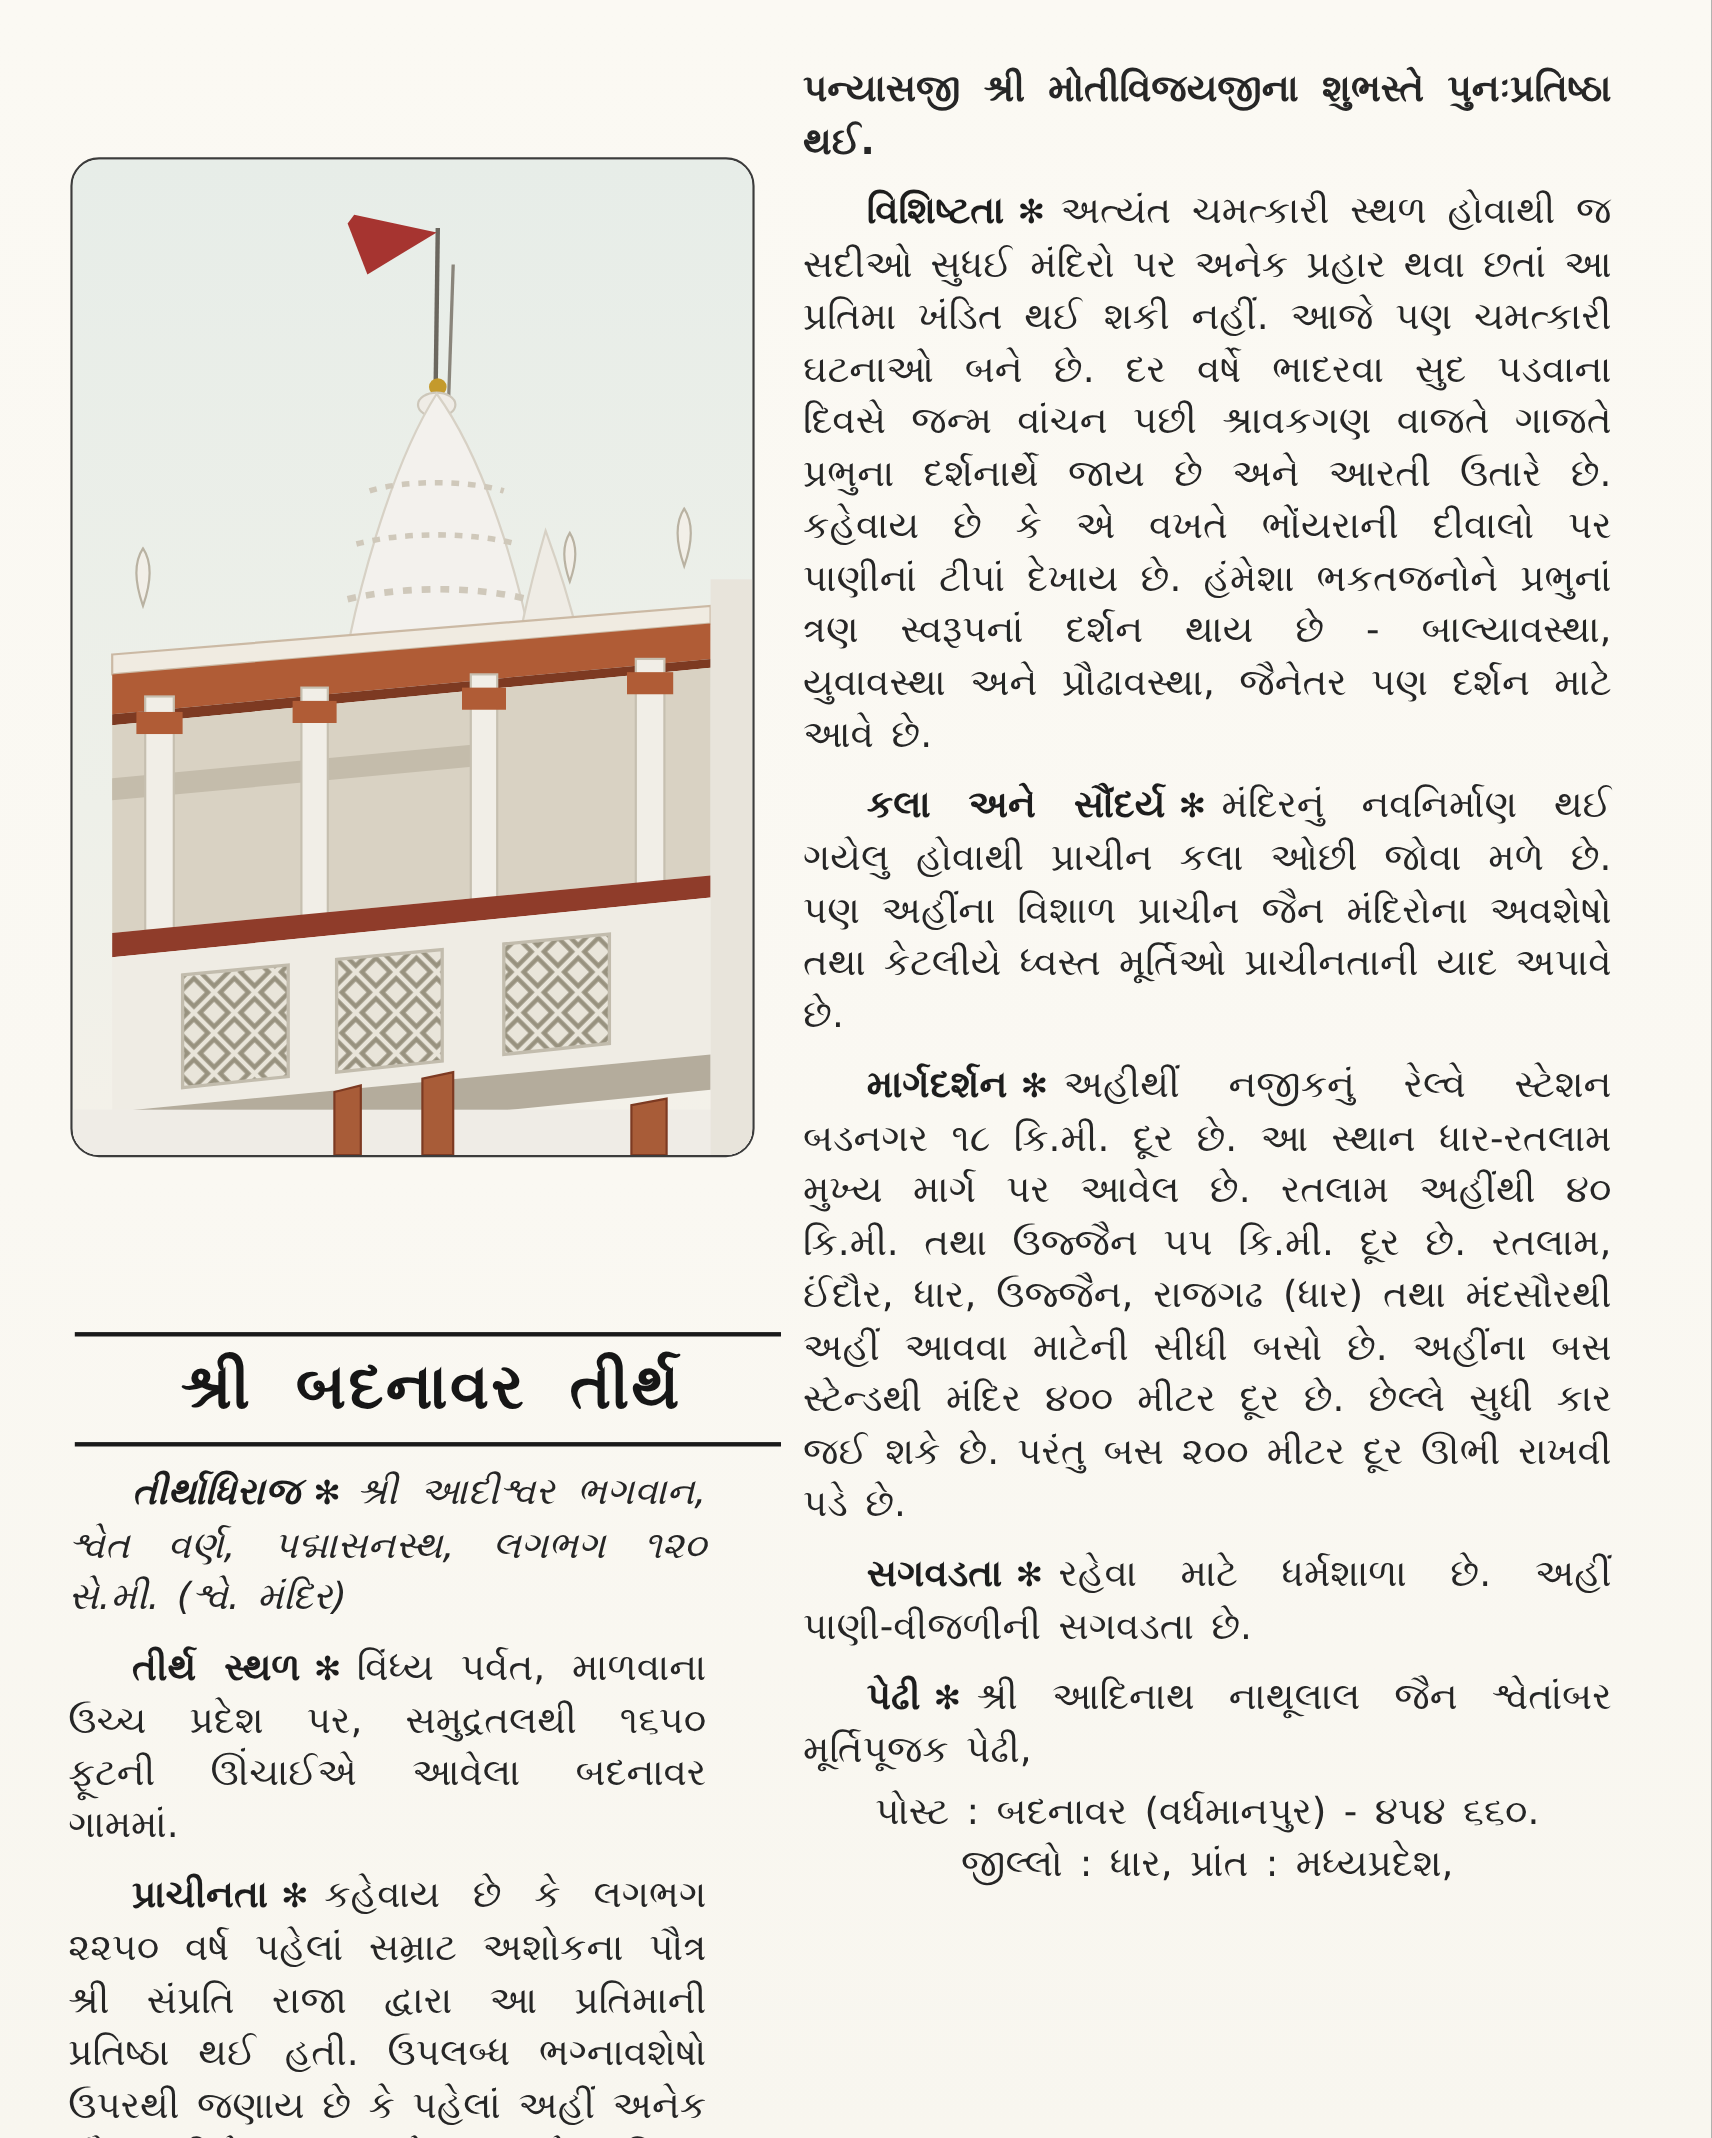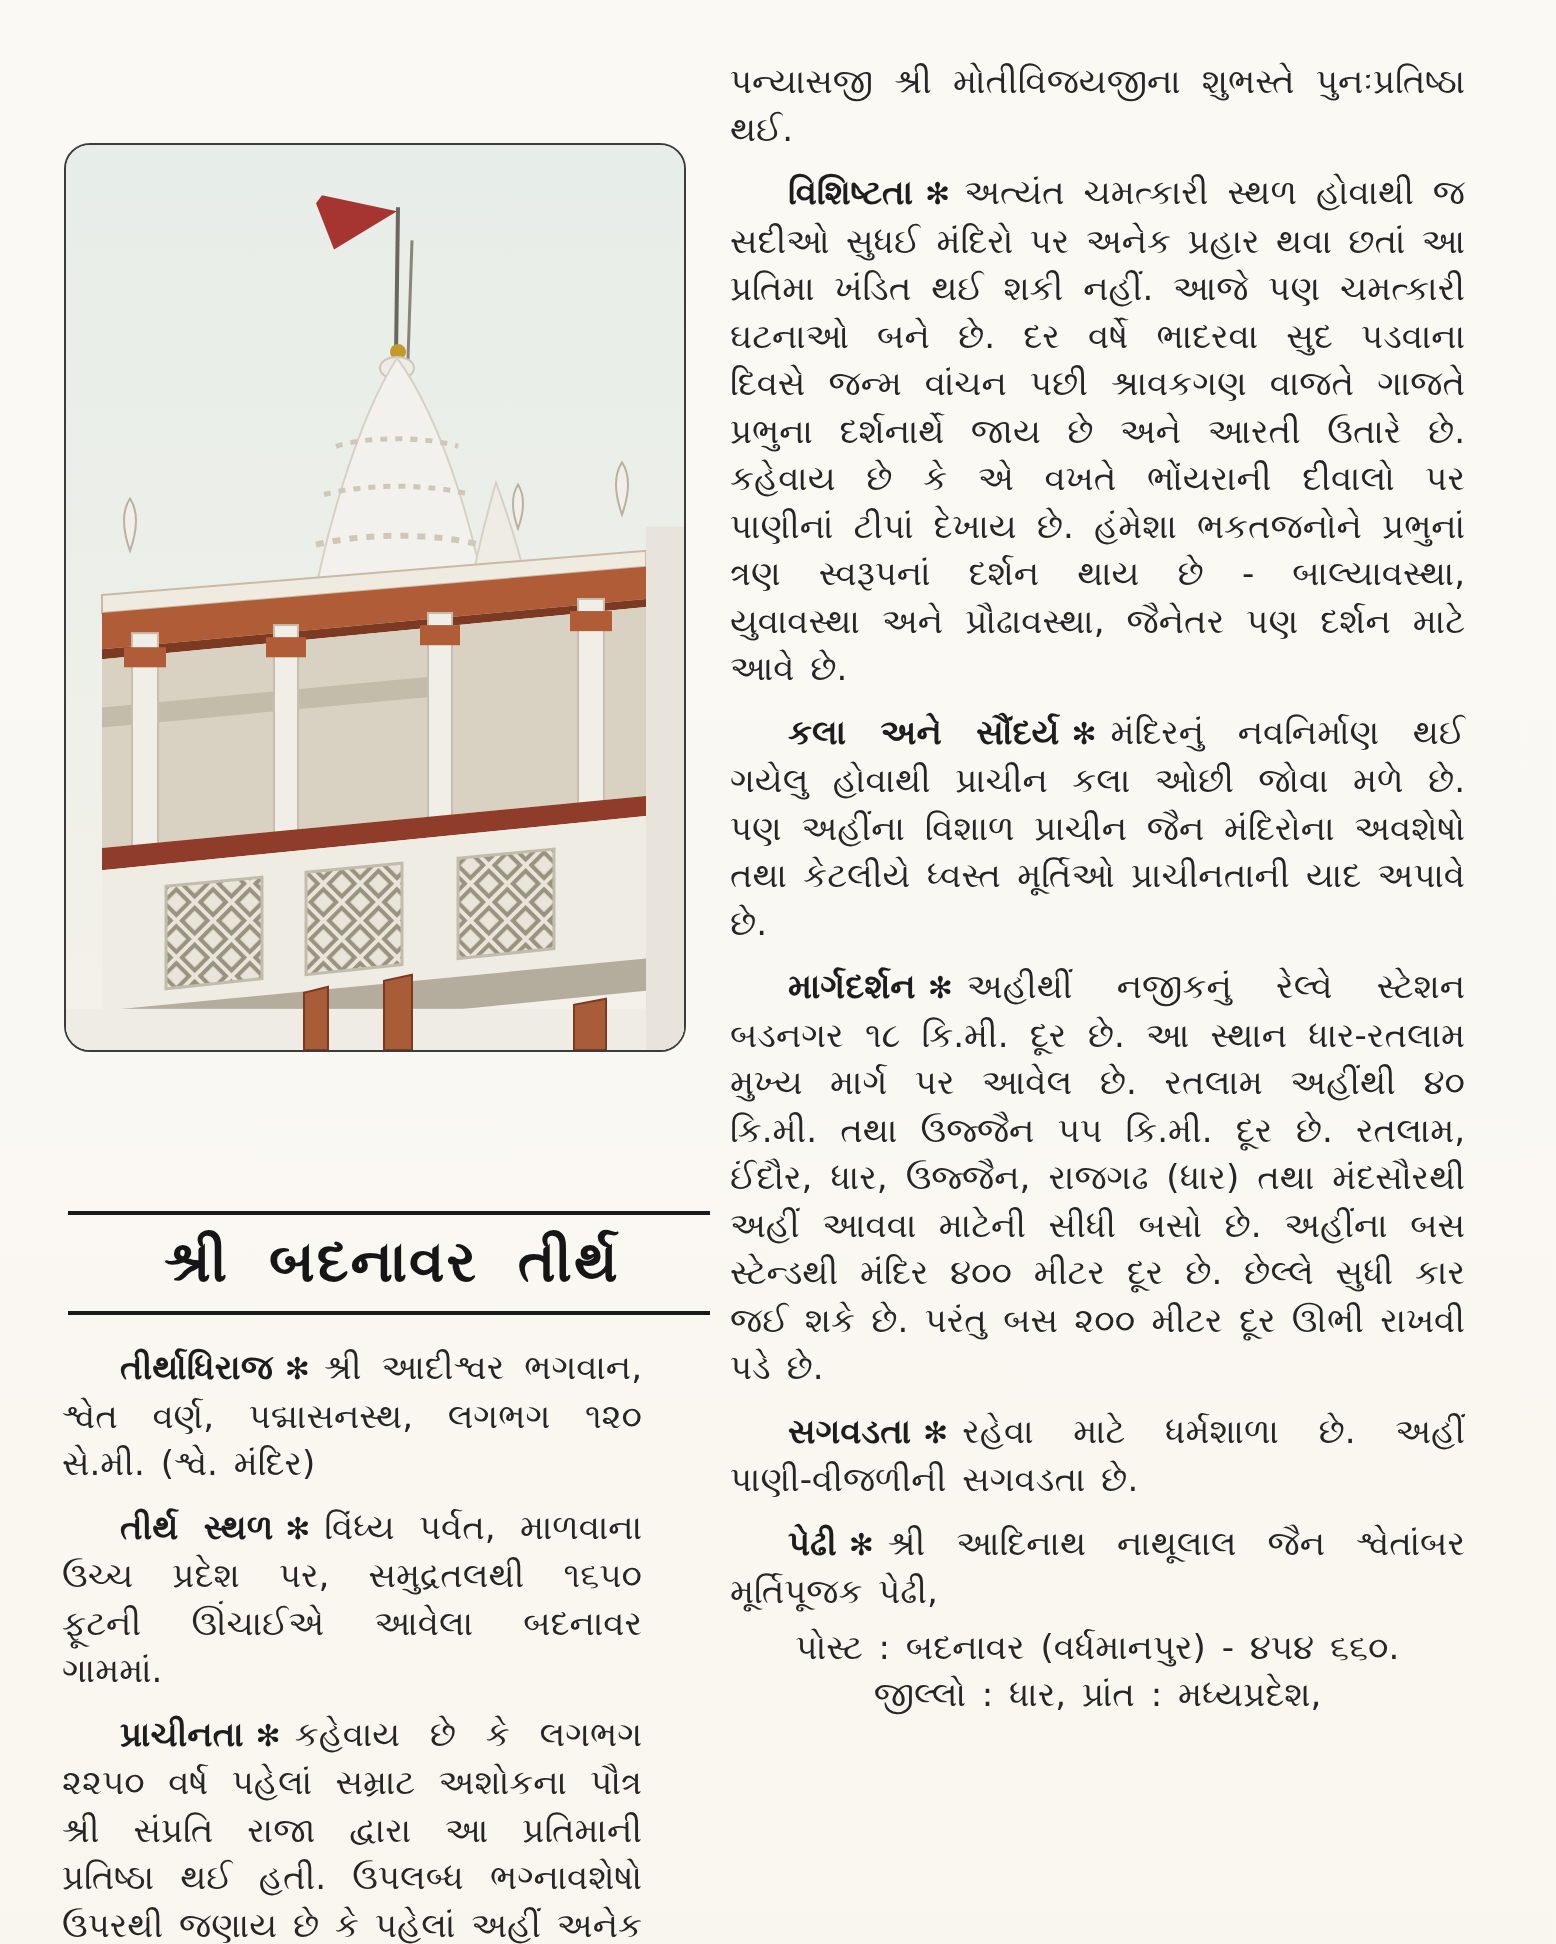--- a/index.html
+++ b/index.html
@@ -31,22 +31,22 @@
     text-align:center;
   }
   .heading-box h1{
     margin:0;font-size:57px;line-height:60px;font-weight:bold;
     color:#161616;letter-spacing:2px;word-spacing:18px;
   }
   .col{position:absolute;font-size:34px;line-height:47.5px;text-align:justify;word-spacing:5px;}
   .col-left{left:62px;top:1332px;width:580px;}
   .col-right{left:730px;top:58px;width:735px;}
   .para{margin:16px 0 0 0;text-indent:58px;}
-  .para:first-child{margin-top:12px;}
-  .cont{margin:0;text-indent:0;}
+  .para:first-child{margin-top:1px;font-style:italic;}
+  .cont{margin:0;text-indent:0;font-weight:bold;}
   .lead{font-weight:bold;color:#1d1d1d;}
   .marker{font-weight:bold;padding:0 14px 0 12px;font-size:30px;color:#1d1d1d;}
   .addr{margin-top:8px;}
   .addr div{line-height:47.5px;text-align:center;}
 </style>
 </head>
 <body>
 
 <div class="page">
 

